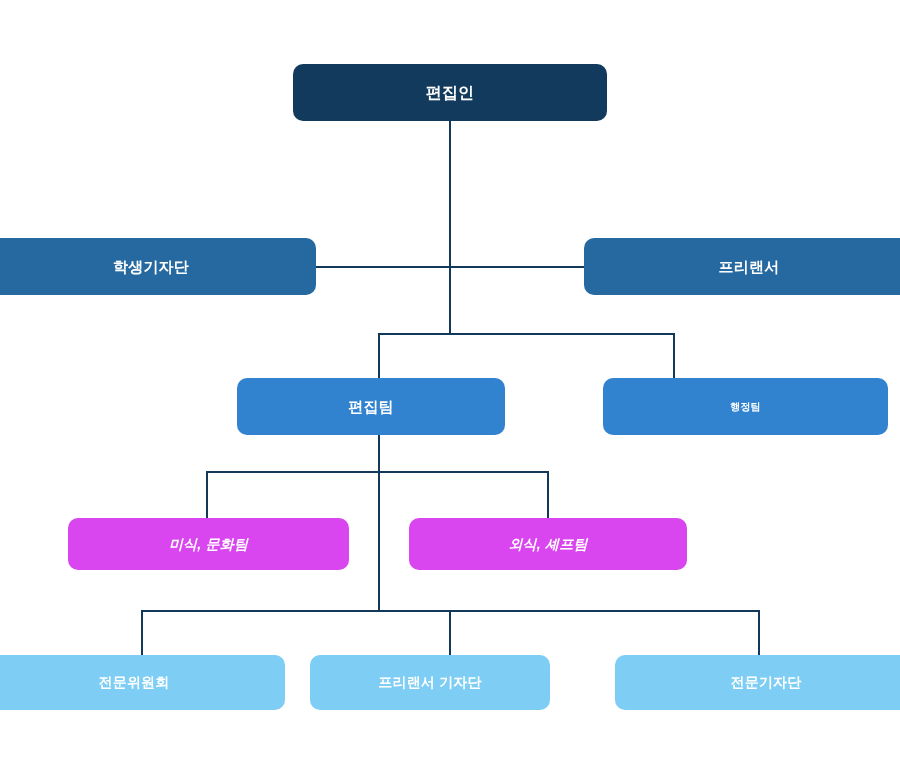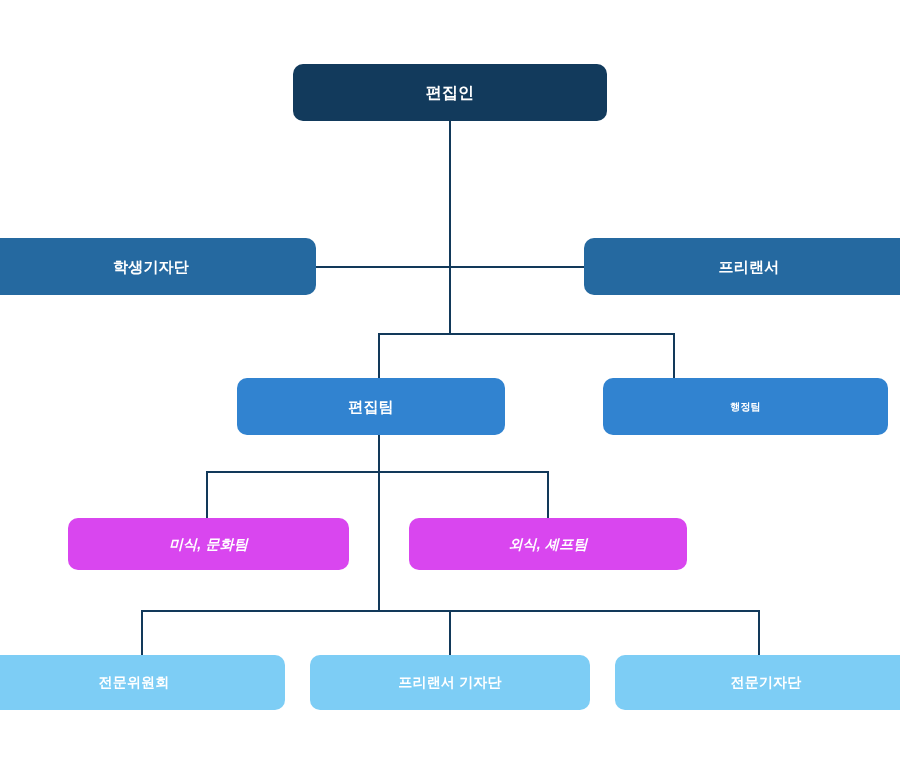--- a/index.html
+++ b/index.html
@@ -74,21 +74,21 @@
   
   #node-editing-team { left: 237px; top: 378px; width: 268px; height: 57px; font-size: 15px; }
   #node-admin-team   { left: 603px; top: 378px; width: 285px; height: 57px; font-size: 10px; }
 
   
   #node-gourmet-culture-team { left: 68px;  top: 518px; width: 281px; height: 52px; font-size: 14px; }
   #node-dining-chef-team     { left: 409px; top: 518px; width: 278px; height: 52px; font-size: 14px; }
 
   
   #node-expert-reporters    { left: -17px; top: 655px; width: 302px; height: 55px; font-size: 14px; }
-  #node-freelance-reporters { left: 310px; top: 655px; width: 280px; height: 55px; font-size: 14px; }
+  #node-freelance-reporters { left: 310px; top: 655px; width: 240px; height: 55px; font-size: 14px; }
   #node-student-reporters   { left: 615px; top: 655px; width: 302px; height: 55px; font-size: 14px; }
 </style>
 </head>
 <body>
 
 <div id="org-chart">
 
   <div class="connector-layer">
 
     <div class="line v" style="left:449px; top:121px; height:147px;"></div>

